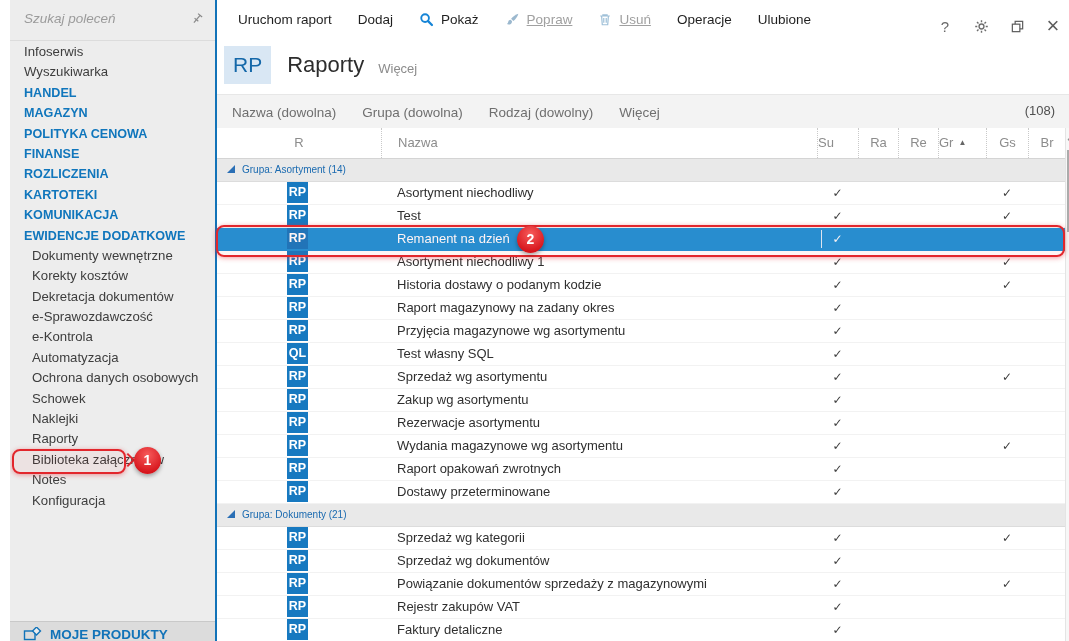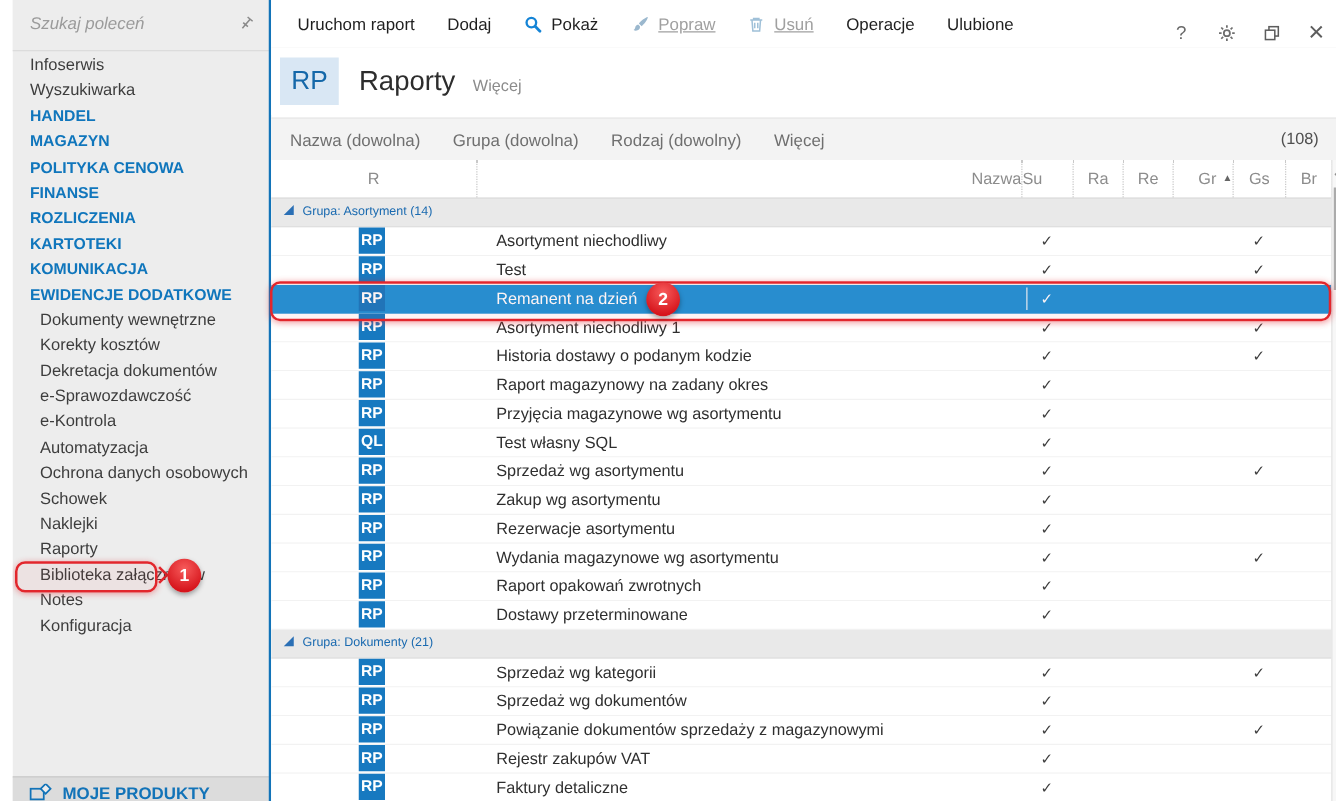--- a/index.html
+++ b/index.html
@@ -208,25 +208,25 @@
     <div class="filterbar" id="filterbar">
         <span class="ftoken">Nazwa (dowolna)</span>
         <span class="ftoken">Grupa (dowolna)</span>
         <span class="ftoken">Rodzaj (dowolny)</span>
         <span class="ftoken">Więcej</span>
       </div>
     <span class="count" style="position: absolute; right: 24px; top: 103px;">(108)</span>
 
     <div class="thead" id="thead">
         <span class="th" style="left: 0px; width: 164px; text-align: center;"><span>R</span></span>
-        <span class="th sep" style="left: 164px; width: 436px; text-align: right; padding-left: 16px;"><span>Nazwa</span></span>
+        <span class="th sep" style="left: 164px; width: 436px; text-align: left; padding-left: 16px;"><span>Nazwa</span></span>
         <span class="th sep" style="left: 600px; width: 41px; text-align: left;"><span>Su</span></span>
         <span class="th sep" style="left: 641px; width: 40px; text-align: center;"><span>Ra</span></span>
         <span class="th sep" style="left: 681px; width: 40px; text-align: center;"><span>Re</span></span>
-        <span class="th sep" style="left: 721px; width: 48px; text-align: right;"><span>Gr</span><span class="sort">▲</span></span>
+        <span class="th sep" style="left: 721px; width: 48px; text-align: left;"><span>Gr</span><span class="sort">▲</span></span>
         <span class="th sep" style="left: 769px; width: 42px; text-align: center;"><span>Gs</span></span>
         <span class="th sep" style="left: 811px; width: 38px; text-align: center; border-right: 1px dotted rgb(201, 201, 201);"><span>Br</span></span>
       </div>
     <div class="tbody" id="tbody">
         <div class="group-row"><span class="tri"></span><span>Grupa: Asortyment (14)</span></div>
         <div class="row">
           <span class="ric">RP</span>
           <span class="rname">Asortyment niechodliwy</span>
           <span class="chk su">✓</span>
           <span class="chk gs">✓</span>

